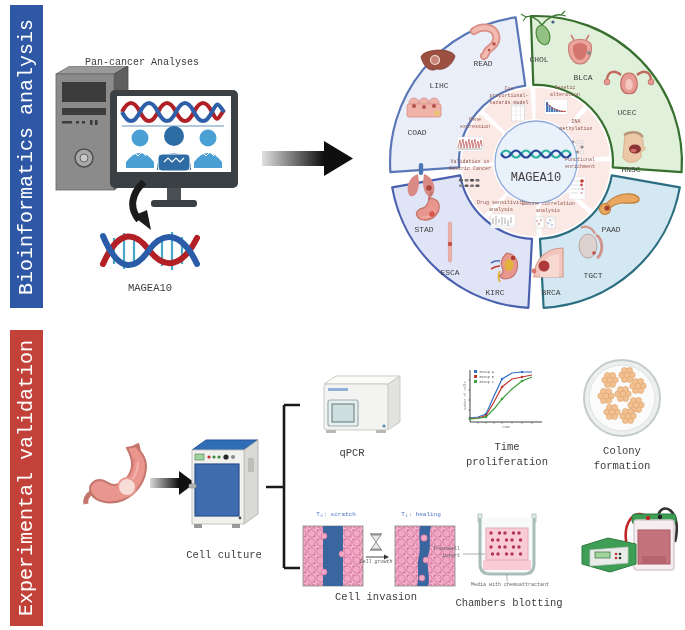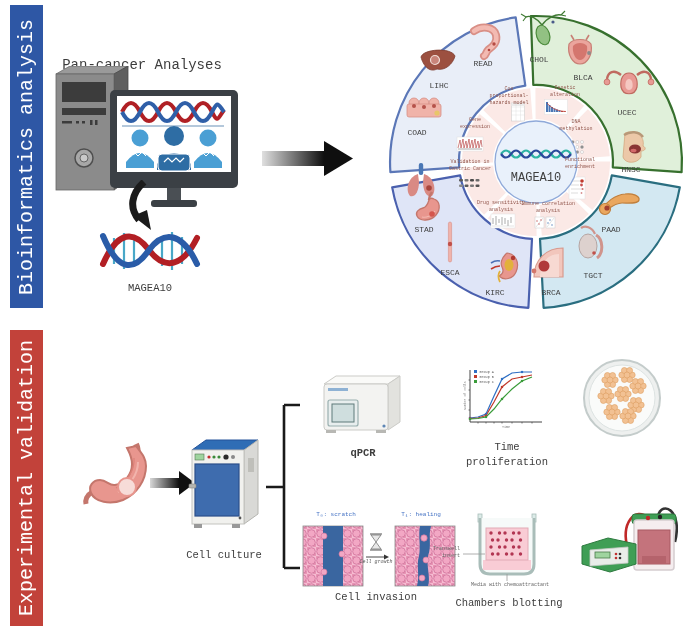--- a/index.html
+++ b/index.html
@@ -19,21 +19,21 @@
 
 <div class="fig">
 
   <div class="banner" id="banner-top" style="top: 5px; height: 303px; background: rgb(46, 87, 165);">
       <span>Bioinformatics analysis</span>
     </div>
   <div class="banner" id="banner-bottom" style="top: 330px; height: 296px; background: rgb(194, 66, 58);">
       <span>Experimental validation</span>
     </div>
 
-  <div class="cap" style="left:142px;top:56px;width:220px;font-size:14px;">Pan-cancer Analyses</div>
+  <div class="cap" style="left:142px;top:56px;width:220px;font-size:10px;">Pan-cancer Analyses</div>
 
   <svg class="abs" style="left:52px;top:66px;" width="192" height="146" viewBox="0 0 192 146">
     <g>
       <polygon points="4,8 18,0 76,0 62,8" fill="#9a9a9a" stroke="#6b6b6b" stroke-width="0.8"></polygon>
       <polygon points="62,8 76,0 76,114 62,124" fill="#5f5f5f" stroke="#4a4a4a" stroke-width="0.8"></polygon>
       <rect x="4" y="8" width="58" height="116" fill="#8b8b8b" stroke="#666" stroke-width="0.8"></rect>
       <rect x="10" y="16" width="44" height="20" fill="#3c3c3c"></rect>
       <rect x="10" y="42" width="44" height="7" fill="#3c3c3c"></rect>
       <rect x="10" y="55" width="10" height="2.5" fill="#3c3c3c"></rect>
       <rect x="24" y="55" width="3" height="2.5" fill="#3c3c3c"></rect>
@@ -360,21 +360,21 @@
     <polygon points="6,14 18,6 82,6 70,14" fill="#fafaf8" stroke="#cbcbc7" stroke-width="1"></polygon>
     <polygon points="70,14 82,6 82,52 70,60" fill="#e2e2de" stroke="#cbcbc7" stroke-width="1"></polygon>
     <rect x="6" y="14" width="64" height="46" rx="3" fill="#f3f3f1" stroke="#cbcbc7" stroke-width="1"></rect>
     <rect x="10" y="18" width="20" height="3" fill="#8fb2d4"></rect>
     <rect x="10" y="30" width="30" height="26" rx="2" fill="#e8eeee" stroke="#9ab0b0" stroke-width="1.2"></rect>
     <rect x="14" y="34" width="22" height="18" fill="#cfdede" stroke="#5f7a7a" stroke-width="1"></rect>
     <rect x="8" y="60" width="10" height="3" fill="#b8b8b4"></rect>
       <rect x="58" y="60" width="10" height="3" fill="#b8b8b4"></rect>
     <circle cx="66" cy="56" r="1.6" fill="#5f87b5"></circle>
   </svg>
-  <div class="cap" style="left:363px;top:446px;width:80px;font-weight:bold;">qPCR</div>
+  <div class="cap" style="left:352px;top:446px;width:80px;">qPCR</div>
 
   <svg class="abs" style="left:460px;top:366px;" width="90" height="72" viewBox="0 0 90 72">
     <path d="M10,4 V56 H82" fill="none" stroke="#444" stroke-width="1"></path>
     <path d="M18,56 v1.5 M26,56 v1.5 M34,56 v1.5 M42,56 v1.5 M52,56 v1.5 M62,56 v1.5 M72,56 v1.5 M10,14 h-1.5 M10,24 h-1.5 M10,34 h-1.5 M10,44 h-1.5" stroke="#444" stroke-width="0.7"></path>
     <polyline class="marked" points="10,52 18,51 26,48 34,30 42,13 52,7 62,6 72,6" fill="none" stroke="#2f6fc4" stroke-width="1.2"></polyline>
     <polyline class="marked" points="10,52.5 18,52 26,49.5 34,36 42,21 52,13 62,11 72,9" fill="none" stroke="#c0392b" stroke-width="1.2"></polyline>
     <polyline class="marked" points="10,53 18,52.5 26,51 34,43 42,33 52,23 62,15 72,11" fill="none" stroke="#3a9c3a" stroke-width="1.2"></polyline>
     <g font-family="Liberation Mono,DejaVu Sans Mono,monospace">
       <rect x="14" y="4" width="3" height="3" fill="#2f6fc4"></rect>
       <rect x="14" y="9" width="3" height="3" fill="#c0392b"></rect>
@@ -455,20 +455,21 @@
         <circle cx="32" cy="54" r="3" fill="#f2c193" stroke="#dd9f63" stroke-width="0.6"></circle>
         <circle cx="53.2" cy="58" r="3" fill="#f2c193" stroke="#dd9f63" stroke-width="0.6"></circle>
         <circle cx="50.6" cy="62.50333209967908" r="3" fill="#f2c193" stroke="#dd9f63" stroke-width="0.6"></circle>
         <circle cx="45.4" cy="62.503332099679085" r="3" fill="#f2c193" stroke="#dd9f63" stroke-width="0.6"></circle>
         <circle cx="42.8" cy="58" r="3" fill="#f2c193" stroke="#dd9f63" stroke-width="0.6"></circle>
         <circle cx="45.4" cy="53.49666790032092" r="3" fill="#f2c193" stroke="#dd9f63" stroke-width="0.6"></circle>
         <circle cx="50.6" cy="53.49666790032092" r="3" fill="#f2c193" stroke="#dd9f63" stroke-width="0.6"></circle>
         <circle cx="48" cy="58" r="3" fill="#f2c193" stroke="#dd9f63" stroke-width="0.6"></circle>
       </g>
   </svg>
+  <div class="cap" style="left:622px;top:444px;width:100px;">Colony formation</div>
 
   <svg class="abs" style="left:298px;top:520px;" width="162" height="70" viewBox="0 0 162 70">
     <defs>
       <pattern id="cellpat" width="9" height="9" patternUnits="userSpaceOnUse">
         <rect width="9" height="9" fill="#f6bcd2"></rect>
         <circle cx="4.5" cy="4.5" r="3.8" fill="#f2a7c4" stroke="#d2769e" stroke-width="0.9"></circle>
         <circle cx="0" cy="0" r="2.4" fill="#ea96b6" stroke="#d2769e" stroke-width="0.6"></circle>
         <circle cx="9" cy="9" r="2.4" fill="#ea96b6" stroke="#d2769e" stroke-width="0.6"></circle>
       </pattern>
     </defs>

